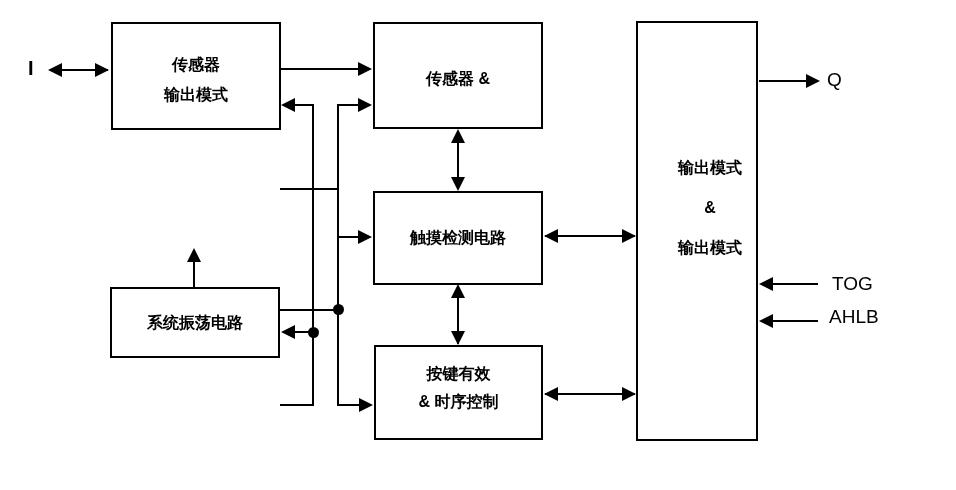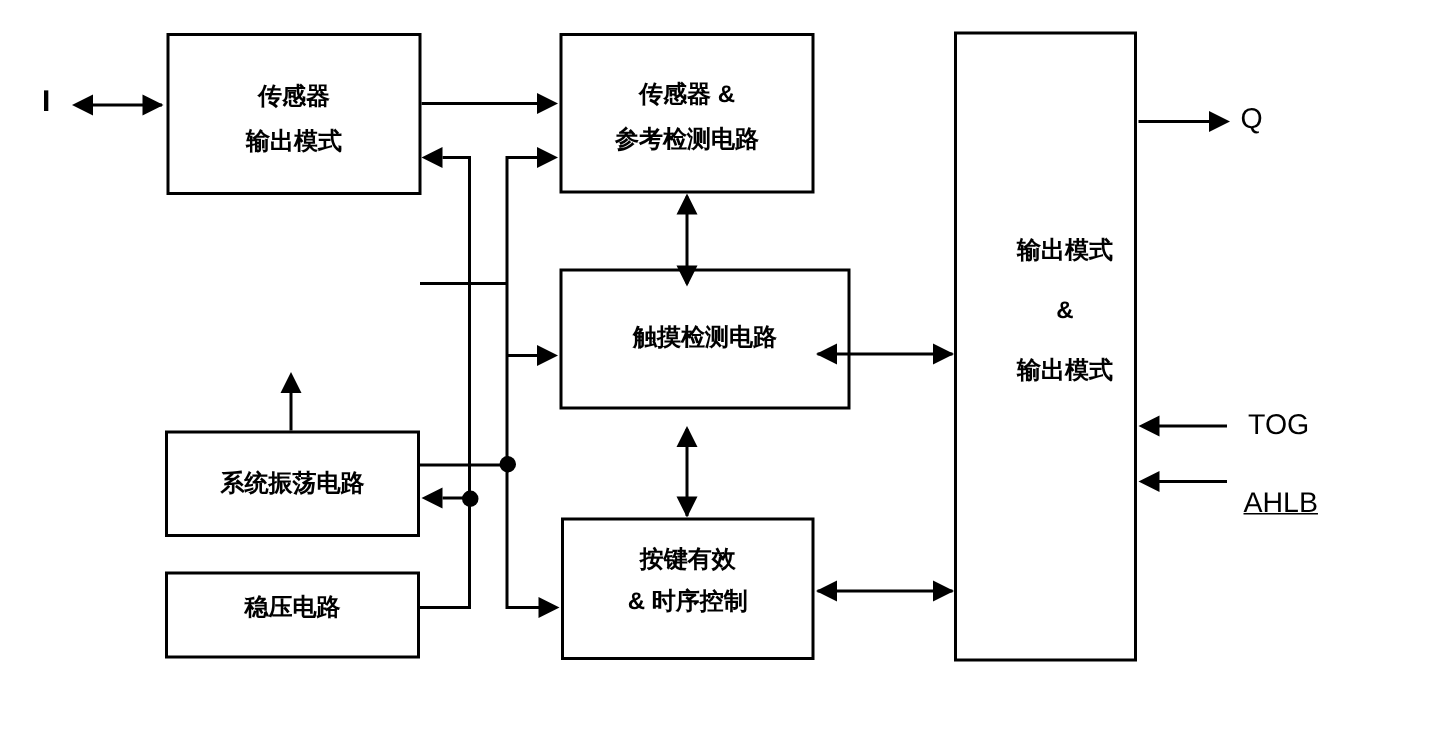--- a/index.html
+++ b/index.html
@@ -32,48 +32,44 @@
   <div class="block" style="left:111px;top:22px;width:170px;height:108px;padding-top:8px;gap:10px;">
     <span>传感器</span>
     <span>输出模式</span>
   </div>
 
 
   <div class="block" style="left:110px;top:287px;width:170px;height:71px;">
     <span>系统振荡电路</span>
   </div>
 
-  <div class="block" style="left:110px;top:381px;width:170px;height:58px;padding-bottom:8px;">
-    <span>稳压电路</span>
-  </div>
 
   <div class="block" style="left:373px;top:22px;width:170px;height:107px;padding-top:7px;gap:10px;">
     <span>传感器 &amp;</span>
-    <span>参考检测电路</span>
   </div>
 
-  <div class="block" style="left:373px;top:179px;width:194px;height:94px;">
+  <div class="block" style="left:373px;top:191px;width:170px;height:94px;">
     <span>触摸检测电路</span>
   </div>
 
   <div class="block" style="left:374px;top:345px;width:169px;height:95px;padding-bottom:10px;gap:8px;text-align:right;">
     <span>按键有效</span>
     <span>&amp; 时序控制</span>
   </div>
 
   <div class="block" style="left:636px;top:21px;width:122px;height:420px;padding-bottom:46px;gap:20px;padding-left:26px;">
     <span>输出模式</span>
     <span>&amp;</span>
     <span>输出模式</span>
   </div>
 
   <div class="port port-bold" style="left:28px;top:58px;">I</div>
   <div class="port" style="left:827px;top:70px;">Q</div>
   <div class="port" style="left:832px;top:274px;">TOG</div>
-  <div class="port" style="left:829px;top:326px;text-decoration:underline;">AHLB</div>
+  <div class="port" style="left:829px;top:307px;">AHLB</div>
 
   <div class="hline" style="left:52px;top:69px;width:56px;"></div>
   <div class="ah ah-l" style="left:48px;top:63px;"></div>
   <div class="ah ah-r" style="left:95px;top:63px;"></div>
 
   <div class="hline" style="left:281px;top:68px;width:78px;"></div>
   <div class="ah ah-r" style="left:358px;top:62px;"></div>
 
   <div class="hline" style="left:280px;top:404px;width:34px;"></div>
   <div class="vline" style="left:312px;top:104px;height:302px;"></div>

